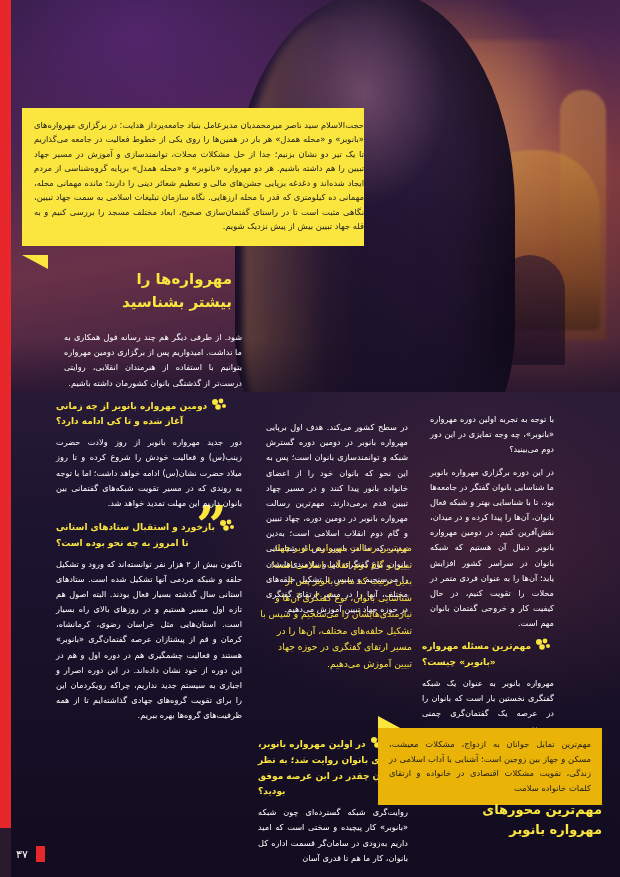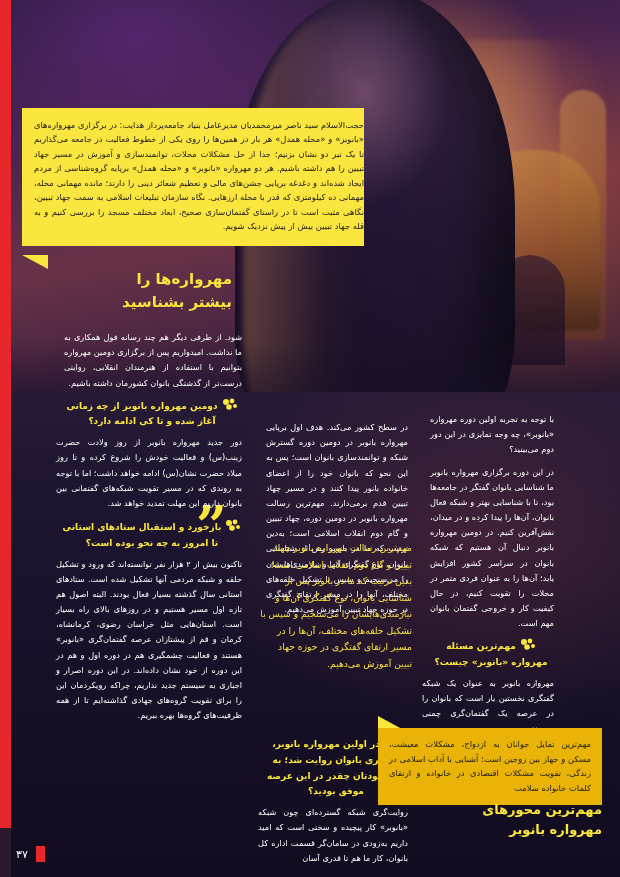--- a/index.html
+++ b/index.html
@@ -128,21 +128,21 @@
     direction:rtl;text-align:justify;
     font-size:8.2px;line-height:1.85;
   }
   .col p{margin:0 0 7px 8px;}
   .col-a{right:378px;top:330px;width:186px;}   
   .col-b{right:212px;top:420px;width:150px;}   
   .col-c{right:66px;top:412px;width:132px;}
 
   .qhead{
     color:#fbe53f;font-weight:bold;font-size:9px;line-height:1.75;
-    margin:0 0 5px 6px;display:block;direction:rtl;text-align:center;
+    margin:0 0 5px 0;display:block;direction:rtl;text-align:left;
   }
   .qbody{display:block;}
 
   
   .orn{
     display:inline-block;width:16px;height:13px;vertical-align:-2px;
     margin-left:4px;
   }
 
   

